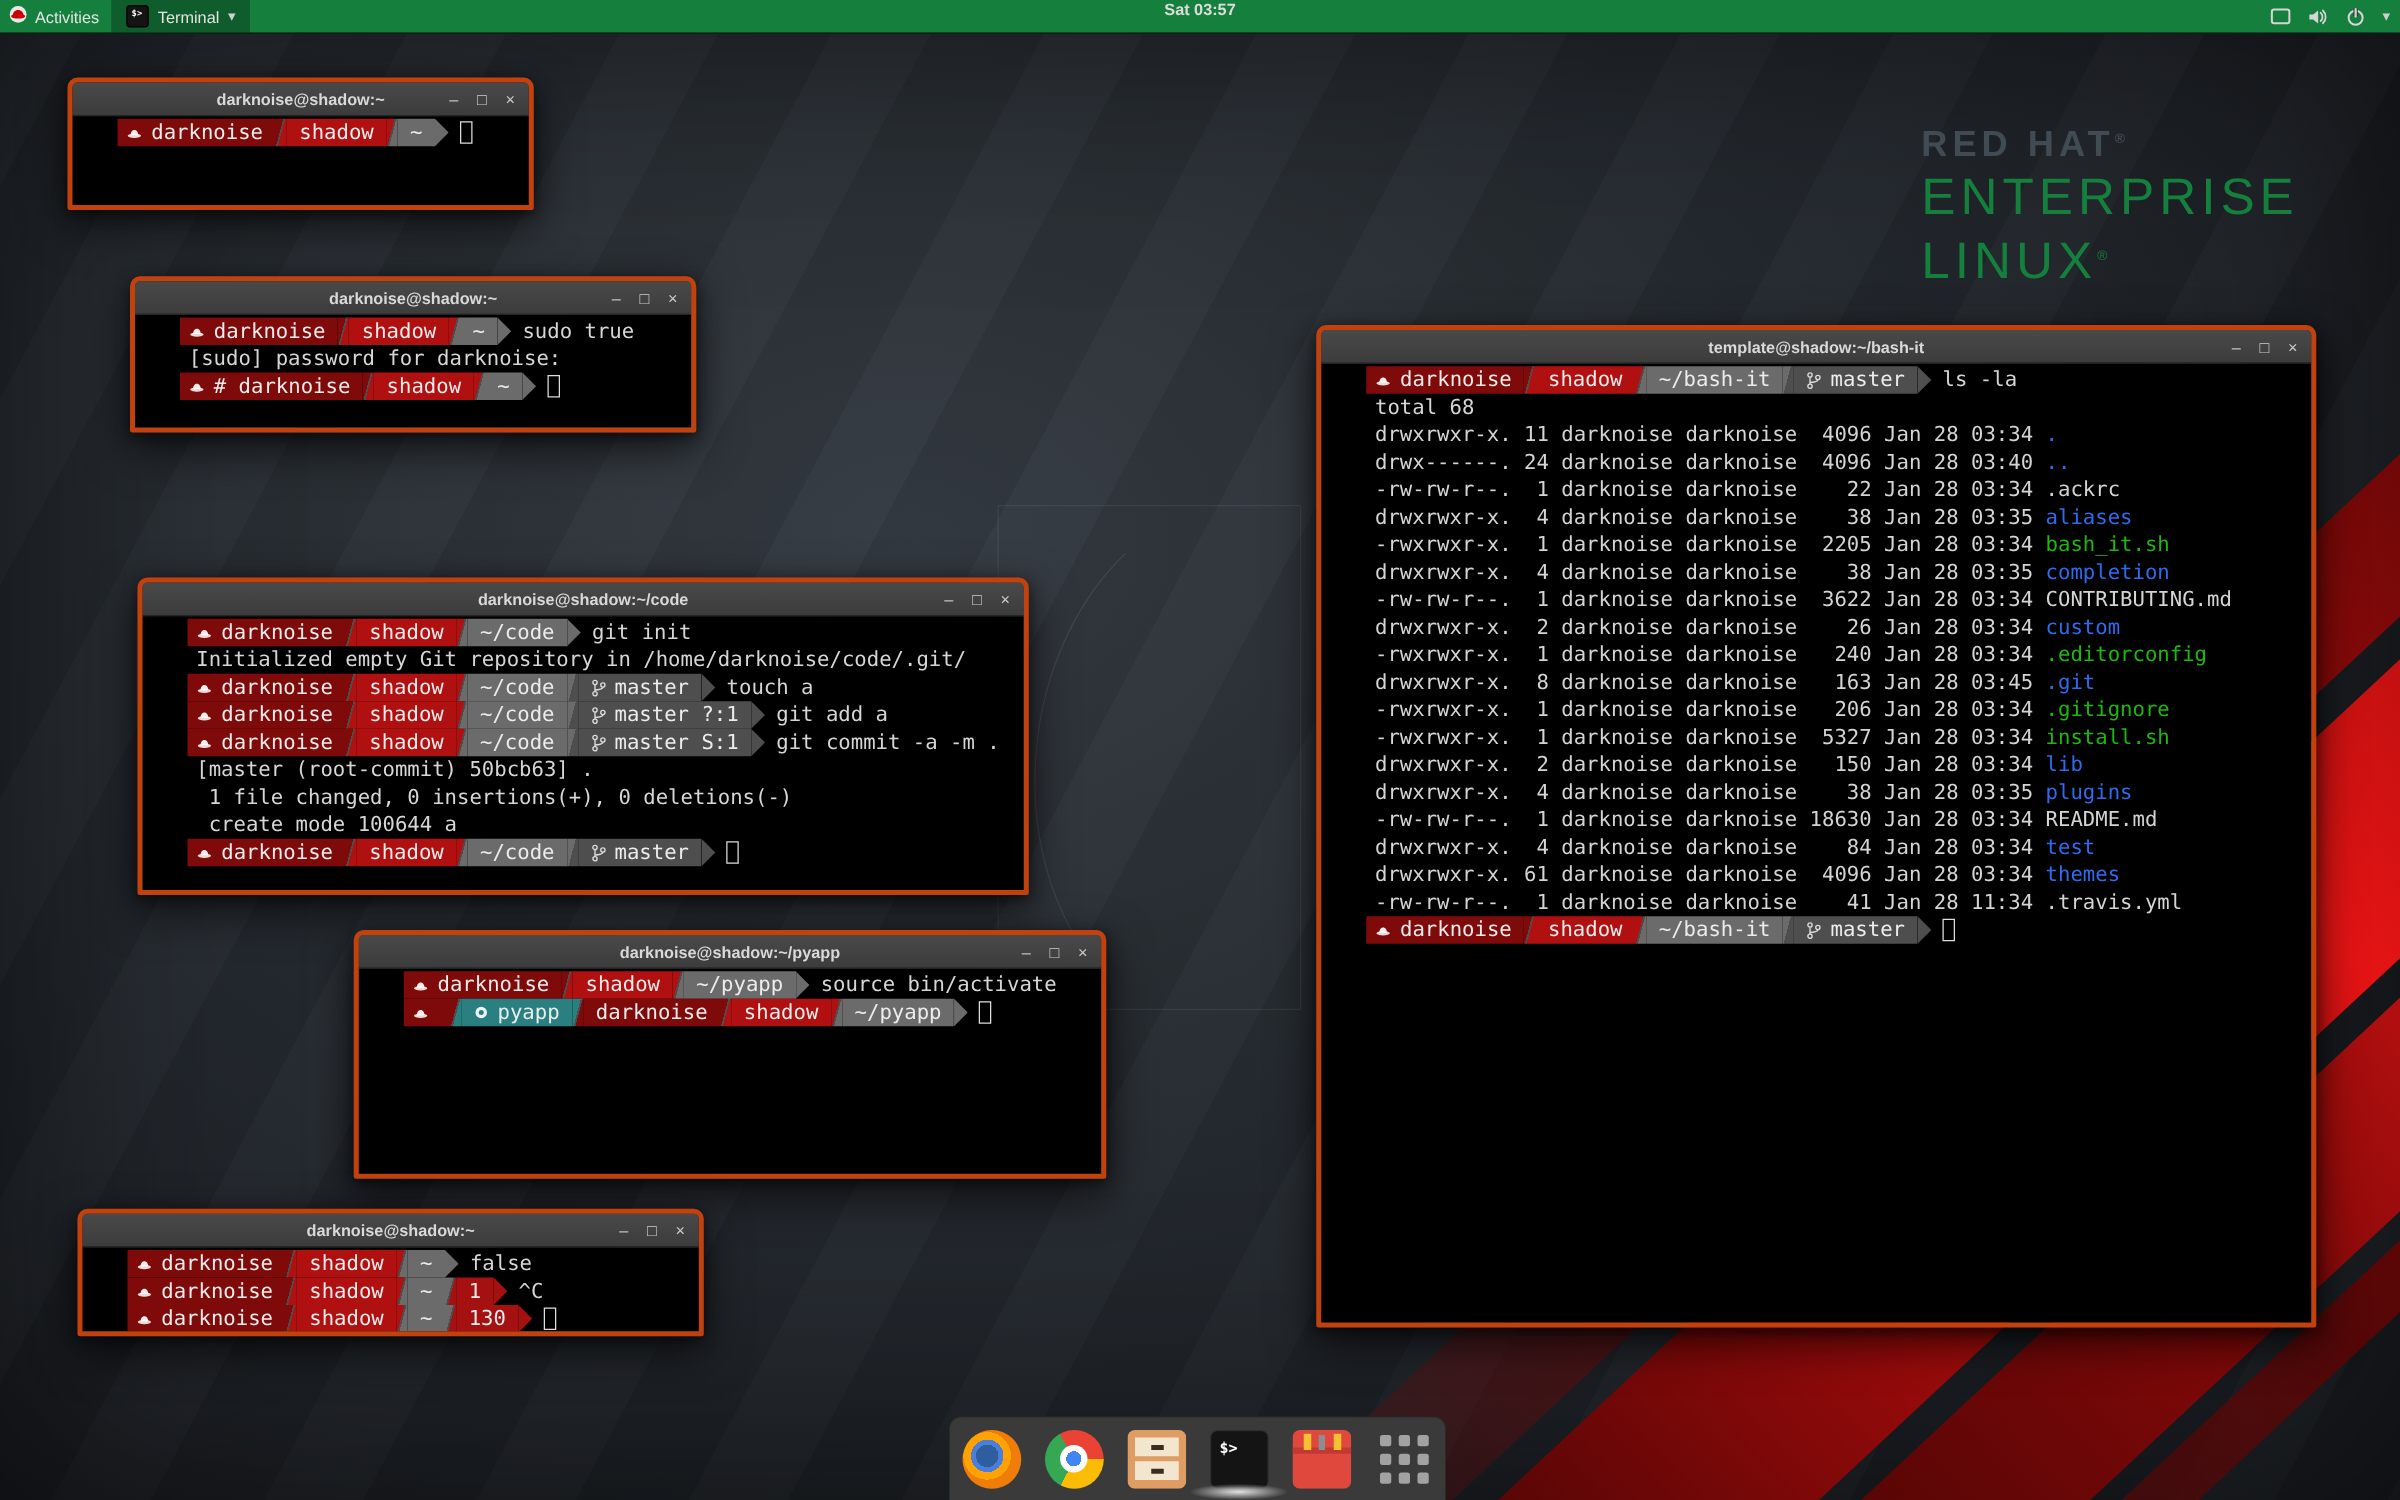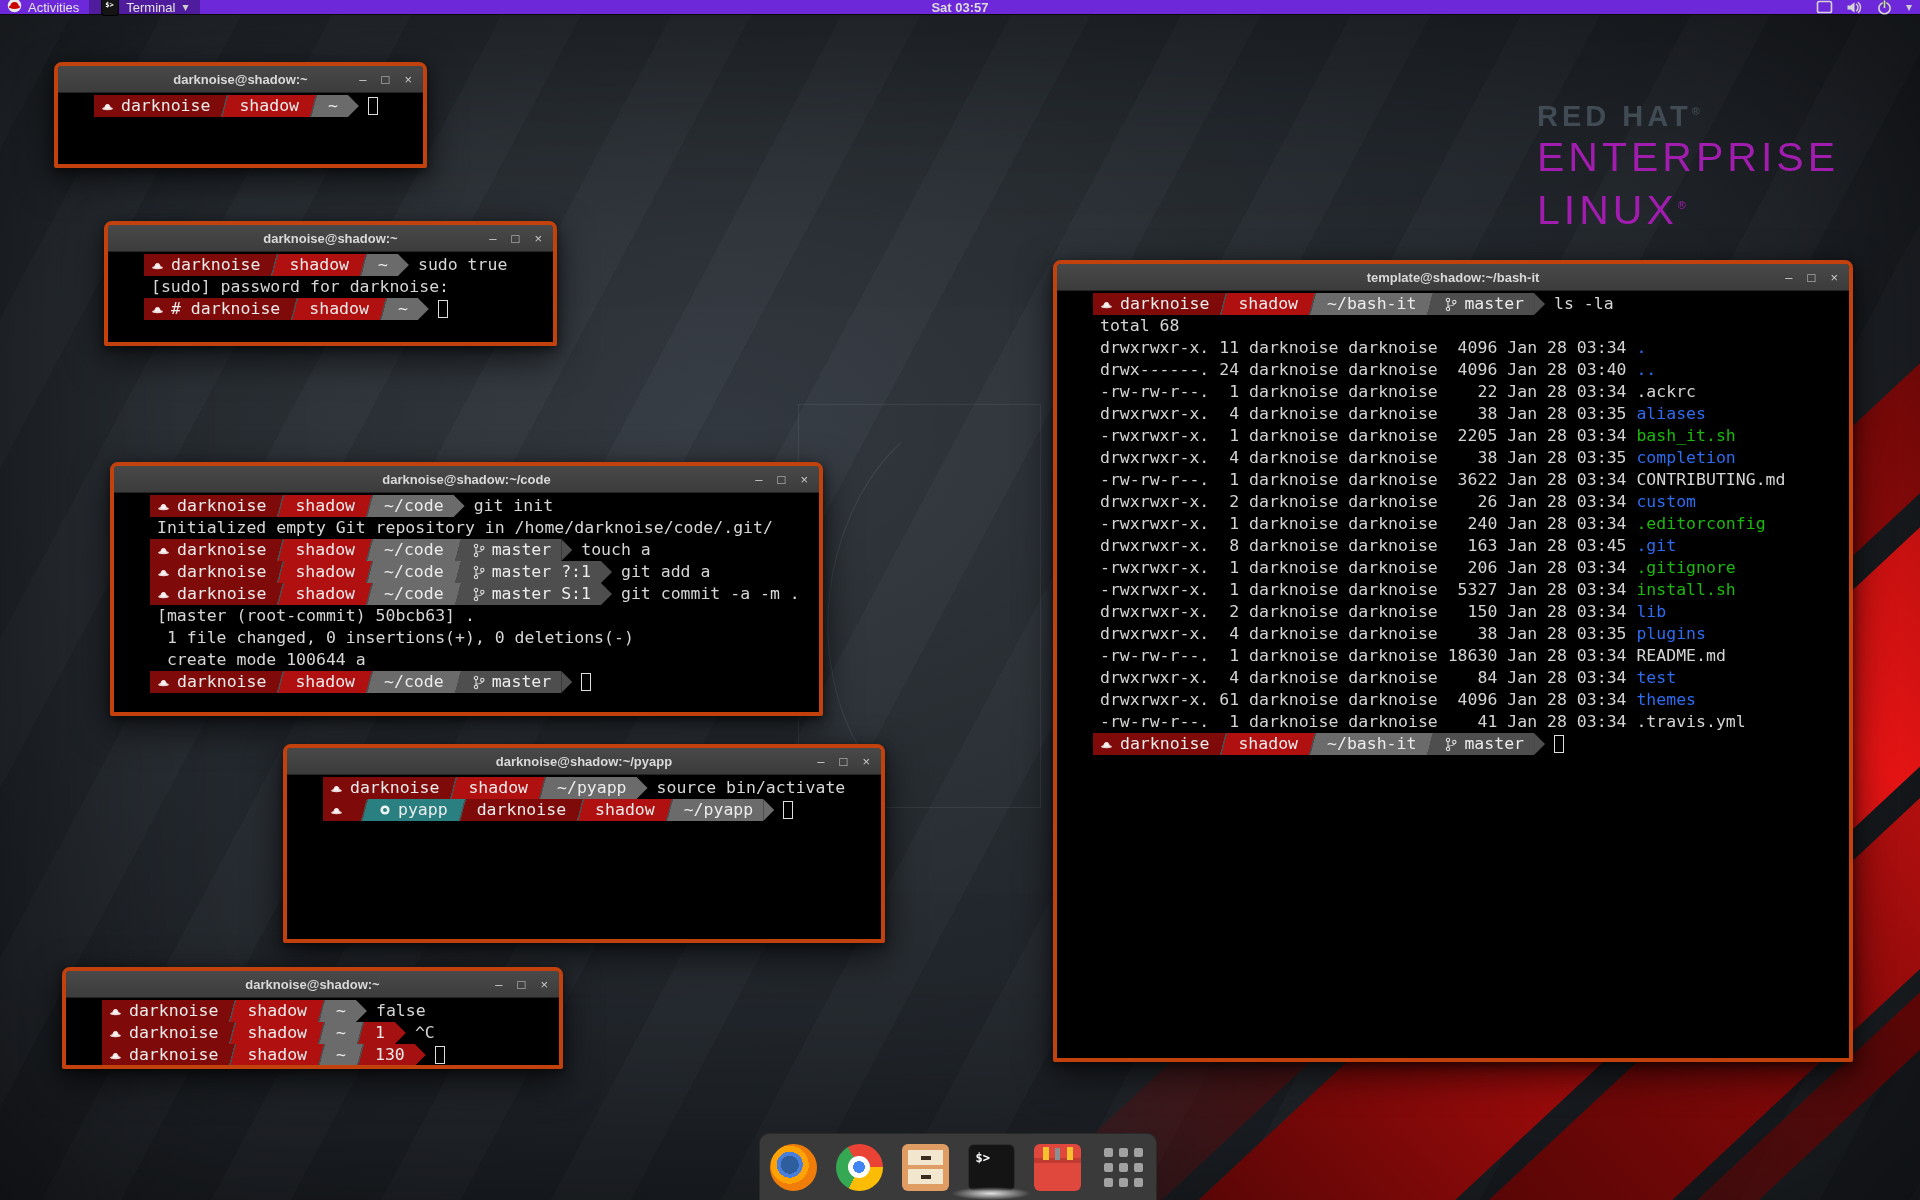--- a/index.html
+++ b/index.html
@@ -23,26 +23,26 @@
   .rib.b4 { top:520px; height:42px;  background:linear-gradient(90deg, rgba(40,2,2,0) 12%, #5c0505 55%, #7e0808 70%, #300303 96%); }
   .ghost-frame { position:absolute; left:798px; top:404px; width:243px; height:404px; z-index:2;
     border:1px solid rgba(150,160,170,.13); }
   .ghost-arc { position:absolute; left:828px; top:398px; width:330px; height:430px; z-index:2;
     border:1px solid transparent; border-left-color:rgba(150,160,170,.16); border-radius:50%; transform:rotate(6deg); }
 
   
   .branding { position:absolute; left:1537px; top:100px; z-index:2; color:#454f58; user-select:none; }
   .branding .l1 { font-size:29px; font-weight:bold; letter-spacing:4px; color:#414b54; }
   .branding sup { font-size:11px; }
-  .branding .l2, .branding .l3 { font-size:41px; letter-spacing:4px; font-weight:normal; color:#a21caf; line-height:48px; }
-
-  
-  #topbar { position:absolute; top:0; left:0; right:0; height:15px; z-index:50;
-    background:#6d28d9; border-bottom:1px solid #0a0a0a; color:#e4e4e4; font-size:13px;
-    display:flex; align-items:center; }
+  .branding .l2, .branding .l3 { font-size:41px; letter-spacing:4px; font-weight:normal; color:#15803d; line-height:48px; }
+
+  
+  #topbar { position:absolute; top:0; left:0; right:0; height:27px; z-index:50;
+    background:#15803d; border-bottom:1px solid #0a0a0a; color:#e4e4e4; font-size:13px;
+    display:flex; }
   .tb-left { display:flex; align-items:center; height:100%; }
   .tb-activities { display:flex; align-items:center; gap:6px; padding:0 10px 0 7px; height:100%; cursor:default; }
   .tb-appmenu { display:flex; align-items:center; gap:7px; padding:0 12px; height:100%; background:rgba(0,0,0,.28); }
   .term-chip { width:18px; height:18px; background:#141414; border:1px solid #000; border-radius:3px;
     color:#fff; font:bold 7px/1 "DejaVu Sans Mono", monospace; padding:3px 0 0 3px; }
   .tb-clock { position:absolute; left:0; right:0; text-align:center; font-weight:bold; color:#dcdcdc; pointer-events:none; }
   .tb-clock span { pointer-events:auto; }
   .tb-right { position:absolute; right:8px; top:0; height:100%; display:flex; align-items:center; gap:13px; }
   .tb-ico { display:flex; align-items:center; }
   .tb-chevron { color:#cfcfcf; font-size:12px; }
@@ -357,21 +357,21 @@
       <div class="tline"><span class="pre">drwxrwxr-x.  2 darknoise darknoise    26 Jan 28 03:34 </span><span class="fname dir">custom</span></div>
       <div class="tline"><span class="pre">-rwxrwxr-x.  1 darknoise darknoise   240 Jan 28 03:34 </span><span class="fname exec">.editorconfig</span></div>
       <div class="tline"><span class="pre">drwxrwxr-x.  8 darknoise darknoise   163 Jan 28 03:45 </span><span class="fname dir">.git</span></div>
       <div class="tline"><span class="pre">-rwxrwxr-x.  1 darknoise darknoise   206 Jan 28 03:34 </span><span class="fname exec">.gitignore</span></div>
       <div class="tline"><span class="pre">-rwxrwxr-x.  1 darknoise darknoise  5327 Jan 28 03:34 </span><span class="fname exec">install.sh</span></div>
       <div class="tline"><span class="pre">drwxrwxr-x.  2 darknoise darknoise   150 Jan 28 03:34 </span><span class="fname dir">lib</span></div>
       <div class="tline"><span class="pre">drwxrwxr-x.  4 darknoise darknoise    38 Jan 28 03:35 </span><span class="fname dir">plugins</span></div>
       <div class="tline"><span class="pre">-rw-rw-r--.  1 darknoise darknoise 18630 Jan 28 03:34 </span><span class="fname plain">README.md</span></div>
       <div class="tline"><span class="pre">drwxrwxr-x.  4 darknoise darknoise    84 Jan 28 03:34 </span><span class="fname dir">test</span></div>
       <div class="tline"><span class="pre">drwxrwxr-x. 61 darknoise darknoise  4096 Jan 28 03:34 </span><span class="fname dir">themes</span></div>
-      <div class="tline"><span class="pre">-rw-rw-r--.  1 darknoise darknoise    41 Jan 28 03:34 </span><span class="fname plain">.travis.yml</span></div>
+      <div class="tline"><span class="pre">-rw-rw-r--.  1 darknoise darknoise    41 Jan 28 11:34 </span><span class="fname plain">.travis.yml</span></div>
       <div class="tline"><span class="seg" style="background: rgb(127, 10, 10);"><span class="segicon"><svg width="13" height="13" viewBox="0 0 16 16">
               <path d="M4.2 10.2c0-3 1.6-5.2 3.8-5.2s3.8 2.2 3.8 5.2" fill="#fff" opacity=".92"></path>
               <ellipse cx="8" cy="10.6" rx="6.6" ry="2.1" fill="#fff" opacity=".85"></ellipse>
             </svg></span><span class="segtext">darknoise</span></span><span class="sep" style="background: linear-gradient(105deg, rgb(127, 10, 10) 45%, rgba(255, 255, 255, 0.3) 45%, rgba(255, 255, 255, 0.3) 55%, rgb(176, 16, 16) 55%);"></span><span class="seg" style="background: rgb(176, 16, 16);"><span class="segtext">shadow</span></span><span class="sep" style="background: linear-gradient(105deg, rgb(176, 16, 16) 45%, rgba(255, 255, 255, 0.3) 45%, rgba(255, 255, 255, 0.3) 55%, rgb(107, 107, 107) 55%);"></span><span class="seg" style="background: rgb(107, 107, 107);"><span class="segtext">~/bash-it</span></span><span class="sep" style="background: linear-gradient(105deg, rgb(107, 107, 107) 45%, rgba(255, 255, 255, 0.3) 45%, rgba(255, 255, 255, 0.3) 55%, rgb(78, 78, 78) 55%);"></span><span class="seg" style="background: rgb(78, 78, 78);"><span class="segicon"><svg width="12" height="15" viewBox="0 0 12 15">
               <circle cx="3" cy="3" r="1.7" fill="none" stroke="#ddd" stroke-width="1.1"></circle>
               <circle cx="3" cy="12" r="1.7" fill="none" stroke="#ddd" stroke-width="1.1"></circle>
               <circle cx="9.3" cy="5" r="1.7" fill="none" stroke="#ddd" stroke-width="1.1"></circle>
               <path d="M3 4.7v5.6 M3 9c3.4 0 6.3-1 6.3-2.3" fill="none" stroke="#ddd" stroke-width="1.1"></path>
             </svg></span><span class="segtext">master</span></span><span class="cap" style="background: rgb(78, 78, 78);"></span><span class="cursor"></span></div>
     </div>

